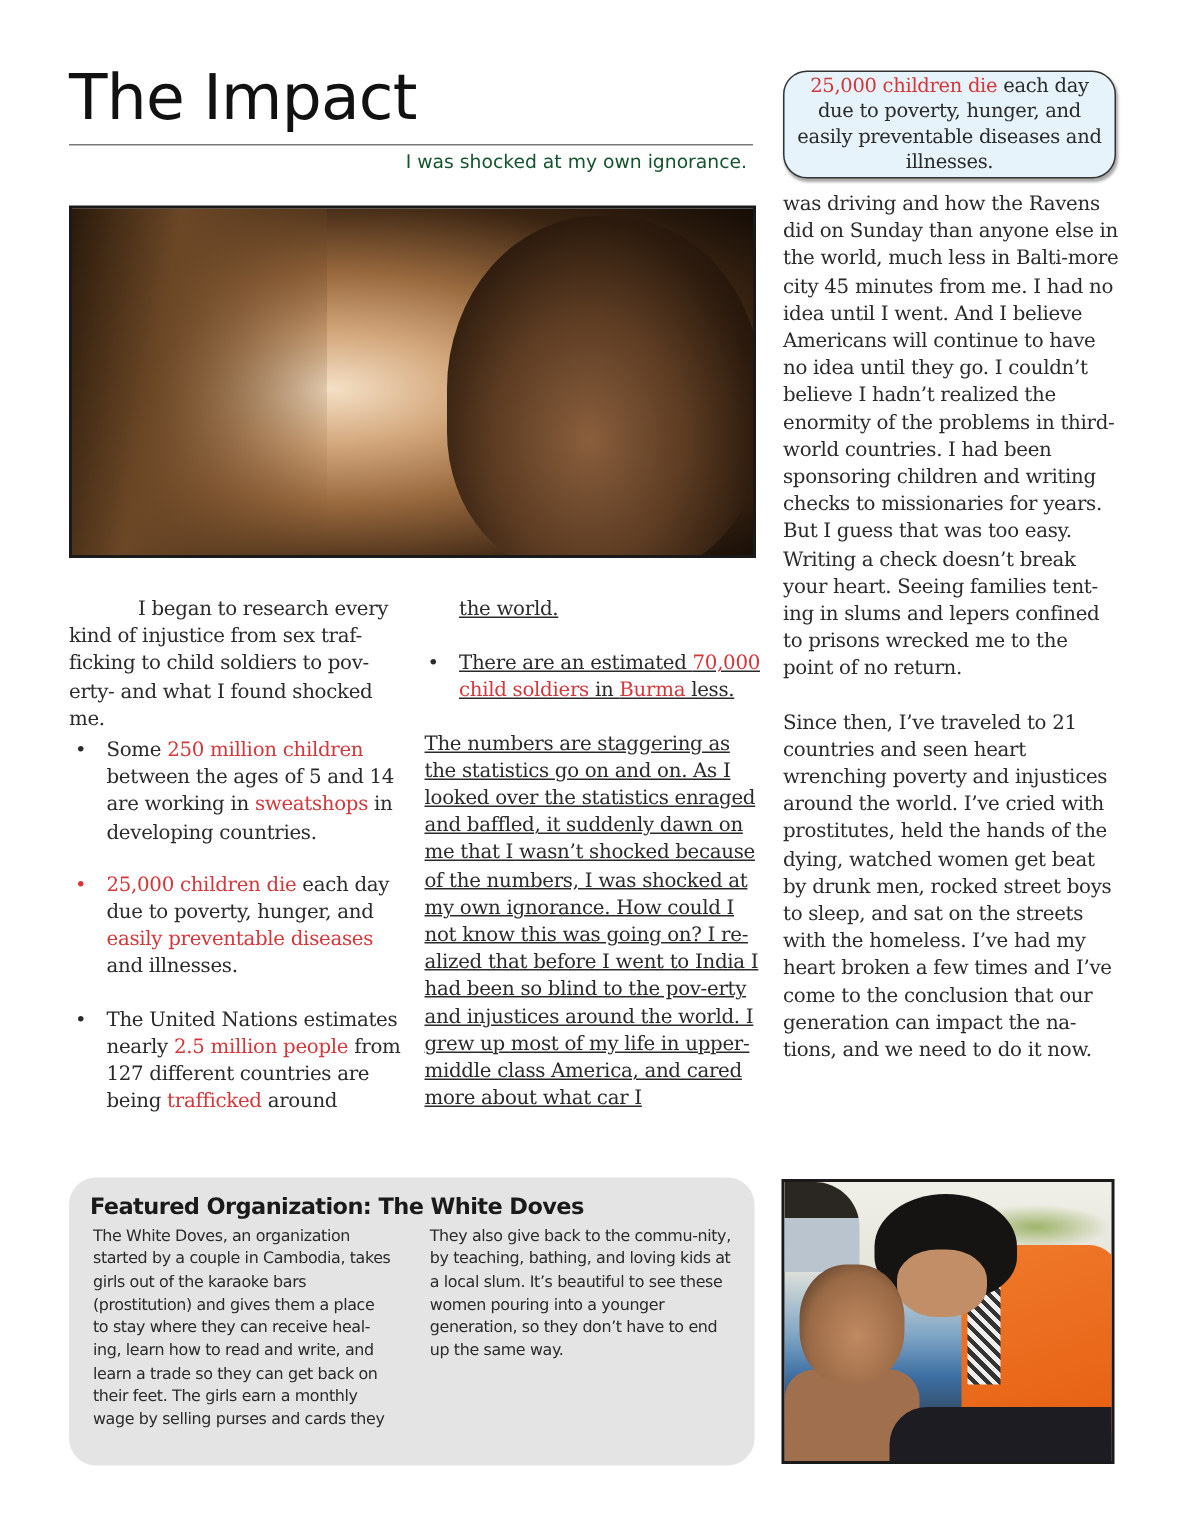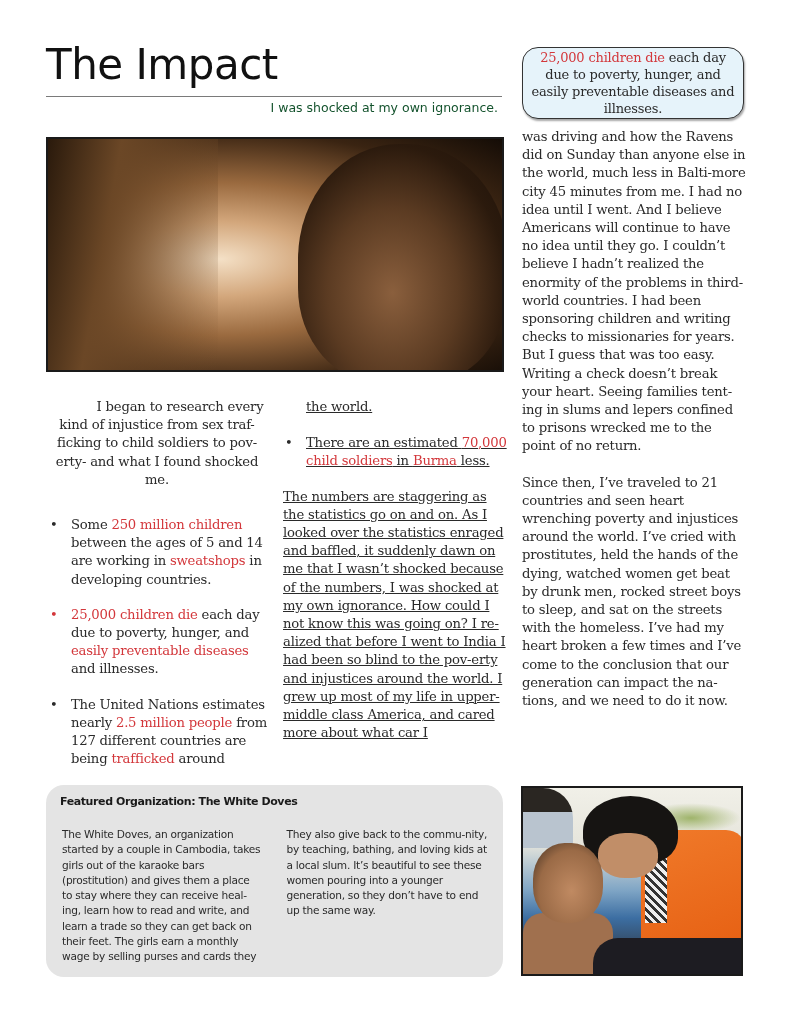--- a/index.html
+++ b/index.html
@@ -16,35 +16,35 @@
     #pullquote { position: absolute; left: 522px; top: 47px; width: 222px; height: 72px; border: 1.5px solid #333; border-radius: 16px; background: #e6f3fa; text-align: center; padding: 1px 6px 0 6px; font-size: 13px; line-height: 17px; color: #2a2a2a; letter-spacing: -0.2px; box-shadow: 1px 2px 2px rgba(0,0,0,0.35); }
 
     #hero-photo { position: absolute; left: 46px; top: 137px; width: 458px; height: 235px; border: 2px solid #1a1a1a; overflow: hidden;
       background: radial-gradient(ellipse at 38% 52%, #f4e0c6 0%, #d3a77c 22%, #9a6a3f 45%, #3a2412 75%, #140c06 100%); }
     #hero-photo .child { position: absolute; left: 250px; top: 5px; width: 210px; height: 240px; border-radius: 48% 48% 40% 40%;
       background: radial-gradient(ellipse at 45% 62%, #8a5f3d 0%, #5b3b22 40%, #2b1a0d 70%, #1a0f07 100%); }
     #hero-photo .hair { position: absolute; left: 0; top: 0; width: 170px; height: 235px;
       background: linear-gradient(100deg, #2a1a0c 0%, #6b4726 35%, rgba(180,130,80,0.0) 100%); }
 
     #col1 { position: absolute; left: 46px; top: 398px; width: 222px; }
-    #col1 .lead { text-indent: 46px; margin-bottom: 27px; text-align: center; }
+    #col1 .lead { text-indent: 46px; margin-bottom: 3px; }
     ul.bullets { list-style: none; }
     ul.bullets li { position: relative; padding-left: 25px; margin-bottom: 17px; }
     ul.bullets li .dot { position: absolute; left: 4px; top: 0; font-size: 13px; }
 
     #col2 { position: absolute; left: 283px; top: 398px; width: 225px; text-decoration: underline; }
     #col2 .cont { padding-left: 23px; margin-bottom: 18px; }
     #col2 ul.bullets li { padding-left: 23px; margin-bottom: 17px; }
     #col2 ul.bullets li .dot { left: 2px; }
 
     #col3 { position: absolute; left: 522px; top: 128px; width: 226px; }
     #col3 p { margin-bottom: 18px; }
 
     #featured { position: absolute; left: 46px; top: 785px; width: 457px; height: 192px; background: #e4e4e4; border-radius: 18px; padding: 10px 14px 0 14px; }
-    #featured h2 { font-family: "DejaVu Sans", sans-serif; font-weight: bold; font-size: 11px; color: #1a1a1a; letter-spacing: -0.4px; margin-bottom: 19px; }
+    #featured h2 { font-family: "DejaVu Sans", sans-serif; font-weight: bold; font-size: 15px; color: #1a1a1a; letter-spacing: -0.4px; margin-bottom: 4px; }
     #featured .cols { display: flex; gap: 24px; }
     #featured .fcol { font-family: "DejaVu Sans", sans-serif; font-size: 10.6px; line-height: 15.3px; color: #2a2a2a; letter-spacing: -0.25px; }
     #featured .fcol.left { width: 206px; padding-left: 2px; }
     #featured .fcol.right { width: 206px; }
     #featured .fcol p { margin-bottom: 5px; }
 
     #side-photo { position: absolute; left: 521px; top: 786px; width: 222px; height: 190px; border: 2px solid #1a1a1a; overflow: hidden;
       background: linear-gradient(180deg, #f1f0e8 0%, #e6e5dc 30%, #7fa5c5 55%, #3c6ea2 70%, #2c2420 100%); }
     #side-photo .tree { position: absolute; right: 0; top: 15px; width: 100px; height: 30px; background: radial-gradient(ellipse, #9fb46b 0%, rgba(159,180,107,0) 70%); }
     #side-photo .woman-hair { position: absolute; left: 60px; top: 8px; width: 95px; height: 70px; border-radius: 50% 50% 40% 40%; background: #161412; }

